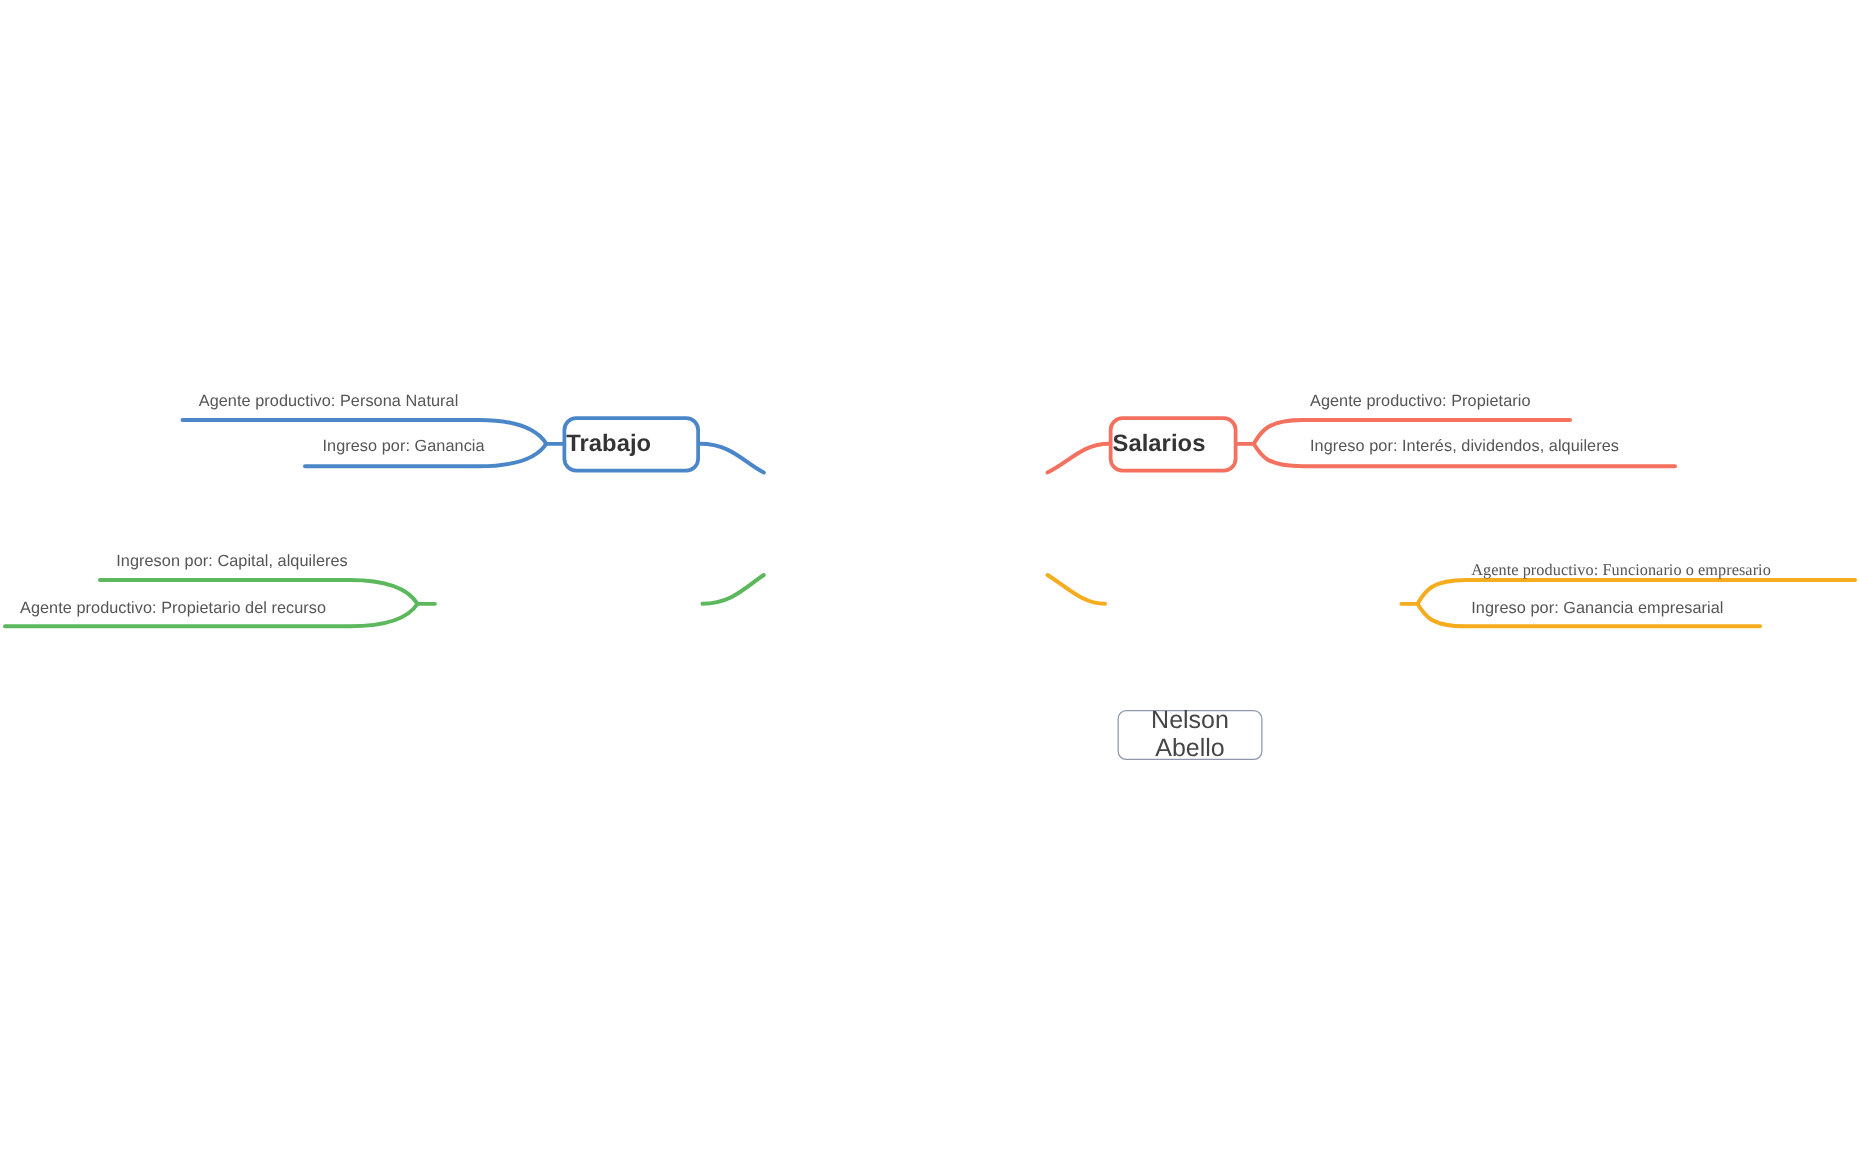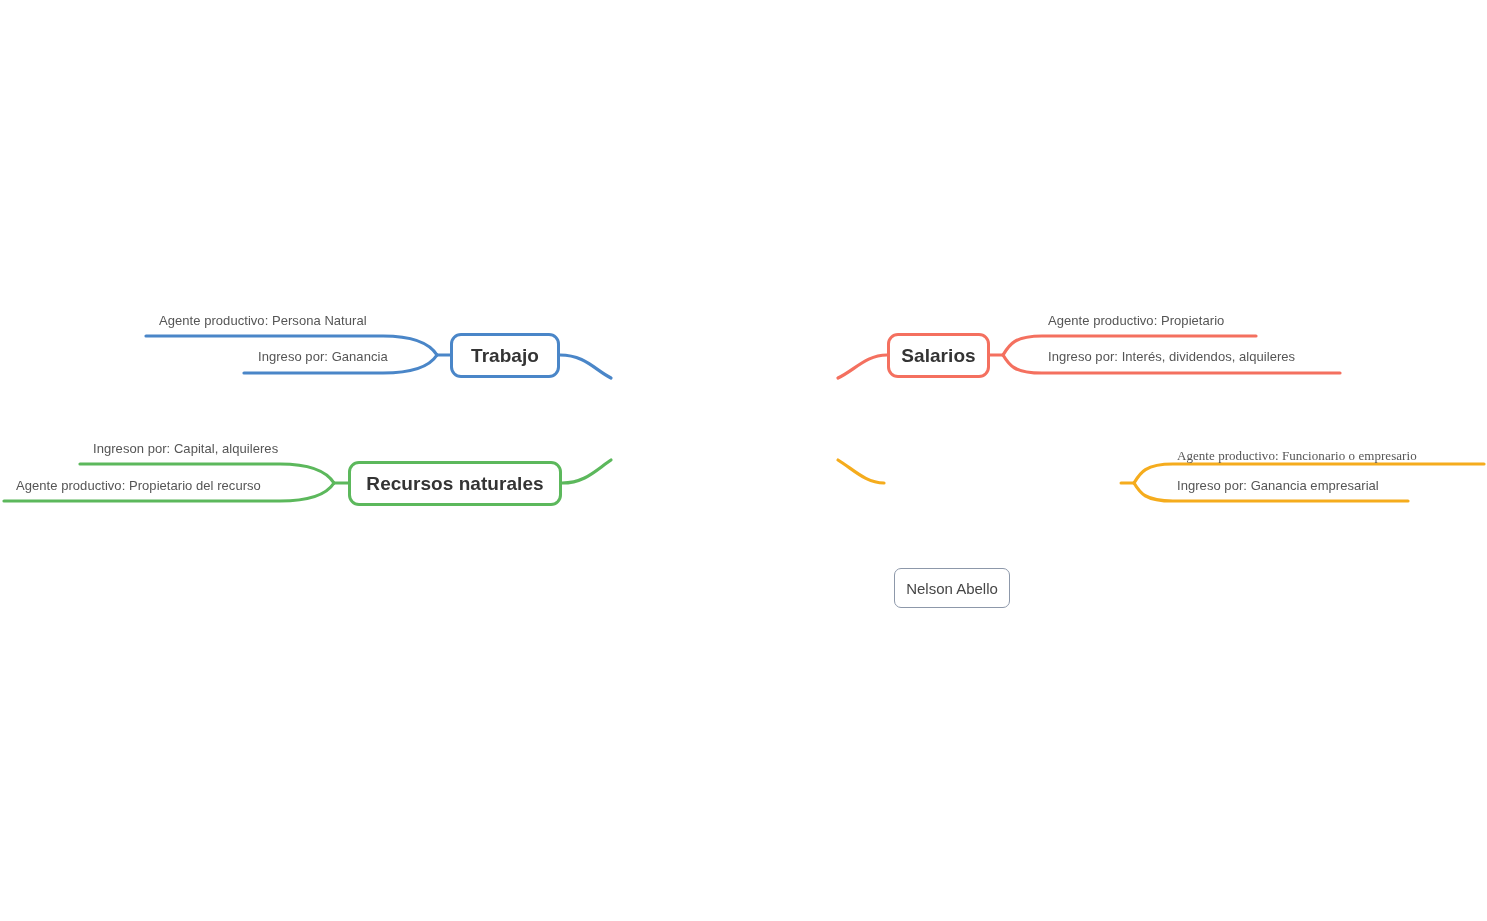--- a/index.html
+++ b/index.html
@@ -31,21 +31,21 @@
     pointer-events: none;
   }
 
   .node {
     position: absolute;
     box-sizing: border-box;
     background: #ffffff;
     border-style: solid;
     display: flex;
     align-items: center;
-    justify-content: center;
+    justify-content: flex-start;
     text-align: center;
     z-index: 5;
   }
 
   .node-root {
     border-width: 2px;
     border-color: #8d98aa;
     border-radius: 6px;
     font-size: 27px;
     font-weight: bold;
@@ -60,21 +60,21 @@
     font-size: 19px;
     font-weight: bold;
     color: #343434;
     letter-spacing: 0.05px;
   }
 
   .node-float {
     border-width: 1.5px;
     border-color: #8d98aa;
     border-radius: 7px;
-    font-size: 15px;
+    font-size: 20px;
     font-weight: normal;
     color: #464646;
   }
 
   .leaf-label {
     position: absolute;
     font-size: 13px;
     color: #555555;
     white-space: nowrap;
     z-index: 4;
@@ -111,23 +111,20 @@
 
 
   <div class="node node-branch" style="left:450px; top:333px; width:110px; height:45px; border-color:#4a86c8;">
     <span>Trabajo</span>
   </div>
 
   <div class="node node-branch" style="left:887px; top:333px; width:103px; height:45px; border-color:#f4705f;">
     <span>Salarios</span>
   </div>
 
-  <div class="node node-branch" style="left:348px; top:461px; width:214px; height:45px; border-color:#5cb85c;">
-    <span>Recursos naturales</span>
-  </div>
 
 
   <div class="leaf-label" style="left:159px; top:313px;">Agente productivo: Persona Natural</div>
 
   <div class="leaf-label" style="left:258px; top:349px;">Ingreso por: Ganancia</div>
 
   <div class="leaf-label" style="left:1048px; top:313px;">Agente productivo: Propietario</div>
 
   <div class="leaf-label" style="left:1048px; top:349px;">Ingreso por: Interés, dividendos, alquileres</div>
 

